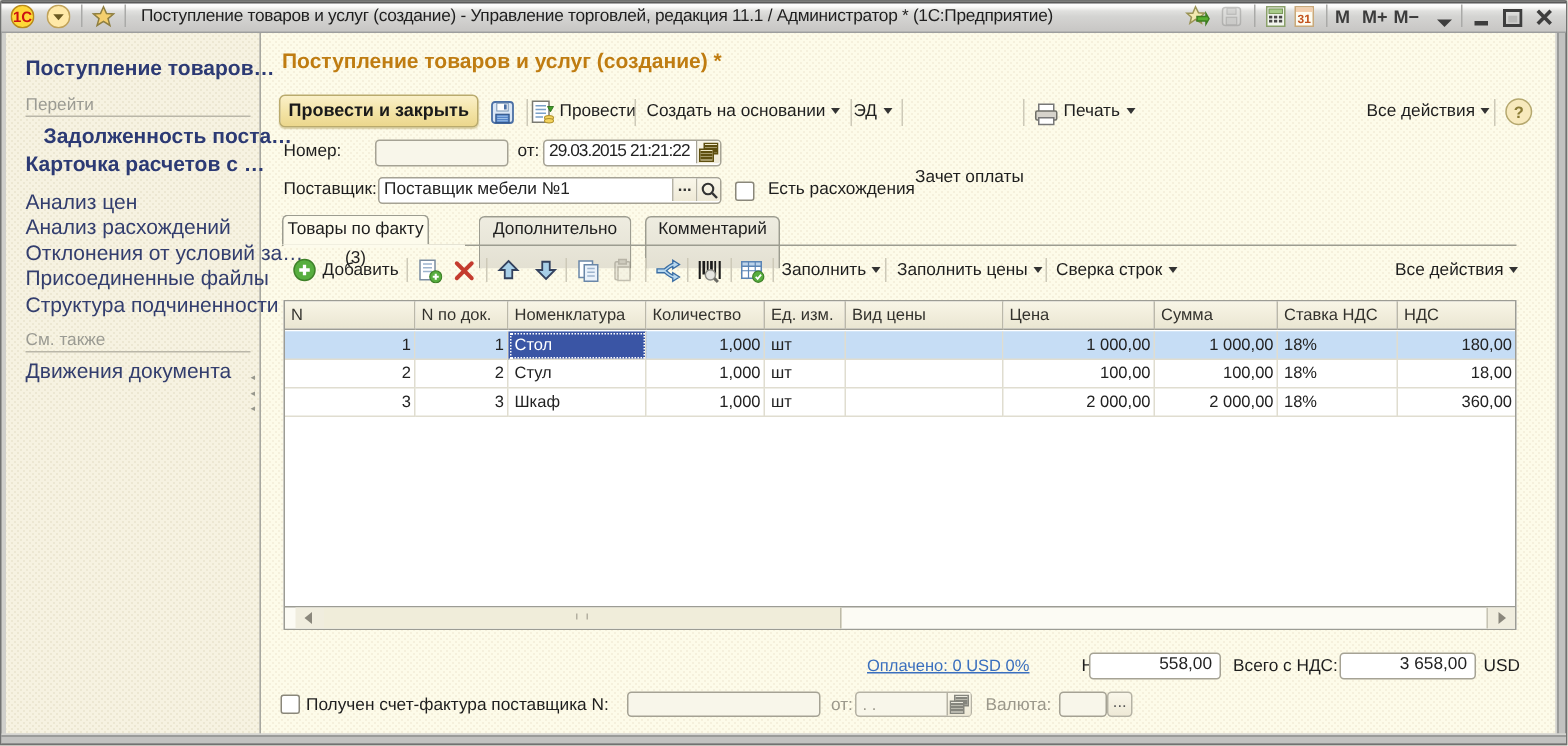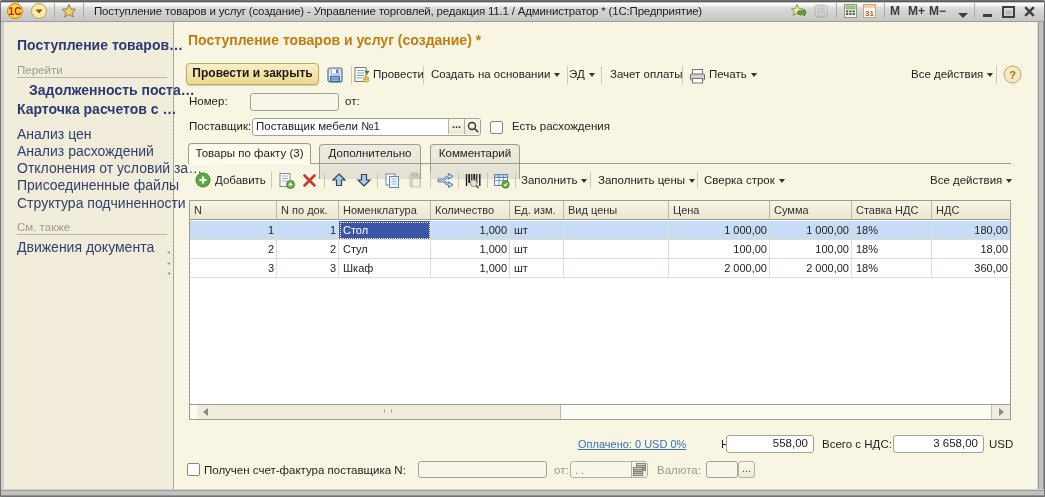--- a/index.html
+++ b/index.html
@@ -169,54 +169,67 @@
     <path d="M12 5 L16 5 L14 8.5 Z" fill="#3f9e28" stroke="#2d6e1b" stroke-width="0.6"></path>
     <ellipse cx="13" cy="12.5" rx="3" ry="1.5" fill="#f4d35e" stroke="#b1922c" stroke-width="0.7"></ellipse>
     <ellipse cx="13" cy="14.5" rx="3" ry="1.5" fill="#f4d35e" stroke="#b1922c" stroke-width="0.7"></ellipse>
   </svg>
   <div class="tbtxt" style="left:199px;text-align:right;">Провести</div>
   <div class="vsep" style="left:249px;"></div>
   <div class="tbtxt" style="left:257px;">Создать на основании<span class="arrow-d"></span></div>
   <div class="vsep" style="left:393px;"></div>
   <div class="tbtxt" style="left:395px;">ЭД<span class="arrow-d"></span></div>
   <div class="vsep" style="left:427px;"></div>
-  <div class="tbtxt" style="left:436px;">Зачет оплаты</div>
+  <div class="tbtxt" style="left:436px;margin-top:44px;">Зачет оплаты</div>
   <div class="vsep" style="left:508px;"></div>
   <svg class="abs" style="left:515px;top:46px;" width="17" height="16" viewBox="0 0 17 16">
     <rect x="3.5" y="1.5" width="10" height="5" fill="#fff" stroke="#777"></rect>
     <rect x="1.5" y="6" width="14" height="6" rx="1" fill="#d6d3cb" stroke="#6f6f68"></rect>
     <rect x="3.5" y="10.5" width="10" height="4.5" fill="#fff" stroke="#777"></rect>
   </svg>
   <div class="tbtxt" style="left:535px;">Печать<span class="arrow-d"></span></div>
   <div class="tbtxt" style="left:737px;">Все действия<span class="arrow-d"></span></div>
   <div class="vsep" style="left:822px;"></div>
   <svg class="abs" style="left:829px;top:43px;" width="19" height="19" viewBox="0 0 19 19">
     <circle cx="9.5" cy="9.5" r="8.5" fill="#f7e9bc" stroke="#b5a86f"></circle>
     <text x="9.5" y="13.5" font-size="11" font-weight="bold" fill="#8a7b35" text-anchor="middle" font-family="Liberation Sans">?</text>
   </svg>
 
   <div class="lbl" style="left:15px;top:73px;">Номер:</div>
   <div class="inp dis" style="left:76px;top:71px;width:89px;height:18px;"></div>
   <div class="lbl" style="left:171px;top:73px;">от:</div>
+  <div class="abs" style="left:188px;top:71px;width:119px;height:18px;border:1px solid #a5a294;border-radius:3px;background:#fff;">
+    <div class="abs" style="left:3px;top:1px;font-size:11.5px;letter-spacing:-0.62px;white-space:nowrap;">29.03.2015 21:21:22</div>
+    <div class="abs" style="right:0;top:0;width:16px;height:15px;background:linear-gradient(#faf7ea,#eee9d6);border-left:1px solid #a5a294;border-radius:0 2px 2px 0;">
+      <svg width="13" height="13" viewBox="0 0 13 13" style="margin:1px 1px;">
+        <g stroke="#5e4f10" stroke-width="1">
+          <rect x="3.5" y="0.5" width="9" height="7" fill="#efe8c8"></rect>
+          <path d="M4 2.5 H12 M4 4.5 H12 M4 6 H12" stroke-width="1.6"></path>
+          <rect x="0.5" y="4.5" width="9" height="8" fill="#efe8c8"></rect>
+          <path d="M1 6.5 H9 M1 8.5 H9 M1 10.5 H9" stroke-width="1.6"></path>
+        </g>
+      </svg>
+    </div>
+  </div>
 
   <div class="lbl" style="left:15px;top:98px;">Поставщик:</div>
   <div class="abs" style="left:78px;top:96px;width:229px;height:18px;border:1px solid #a5a294;border-radius:3px;background:#fff;">
     <div class="abs" style="left:3px;top:1px;font-size:11.5px;">Поставщик мебели №1</div>
     <div class="abs" style="right:16px;top:0;width:16px;height:15px;background:linear-gradient(#faf7ea,#eee9d6);border-left:1px solid #b5b2a4;text-align:center;font-weight:bold;color:#333;line-height:11px;">...</div>
     <div class="abs" style="right:0;top:0;width:16px;height:15px;background:linear-gradient(#faf7ea,#eee9d6);border-left:1px solid #b5b2a4;border-radius:0 2px 2px 0;">
       <svg width="12" height="12" viewBox="0 0 12 12" style="margin:2px;">
         <circle cx="5" cy="5" r="3.5" fill="none" stroke="#333" stroke-width="1.4"></circle>
         <path d="M7.8 7.8 L11 11" stroke="#333" stroke-width="1.6"></path>
       </svg>
     </div>
   </div>
   <div class="abs" style="left:316px;top:99px;width:13px;height:13px;background:#fff;border:1px solid #8a877a;border-radius:2px;"></div>
   <div class="lbl" style="left:338px;top:98px;">Есть расхождения</div>
 
-  <div class="tab on" style="left:14px;width:123px;">Товары по факту (3)</div>
+  <div class="tab on" style="left:14px;width:98px;">Товары по факту (3)</div>
   <div class="tab" style="left:145px;width:102px;">Дополнительно</div>
   <div class="tab" style="left:256px;width:90px;">Комментарий</div>
   <div class="abs" style="left:14px;top:141px;width:823px;height:1px;background:#9c9c90;z-index:2;"></div>
   <div class="abs" style="left:15px;top:141px;width:121px;height:2px;background:#fdfbec;z-index:3;"></div>
 
   <svg class="abs" style="left:21px;top:150px;" width="16" height="16" viewBox="0 0 16 16">
     <circle cx="8" cy="8" r="7" fill="#57ae3f" stroke="#3e8129"></circle>
     <path d="M8 4.5 V11.5 M4.5 8 H11.5" stroke="#fff" stroke-width="2.2"></path>
   </svg>
   <div class="tbtxt" style="left:41px;top:152px;">Добавить</div>

